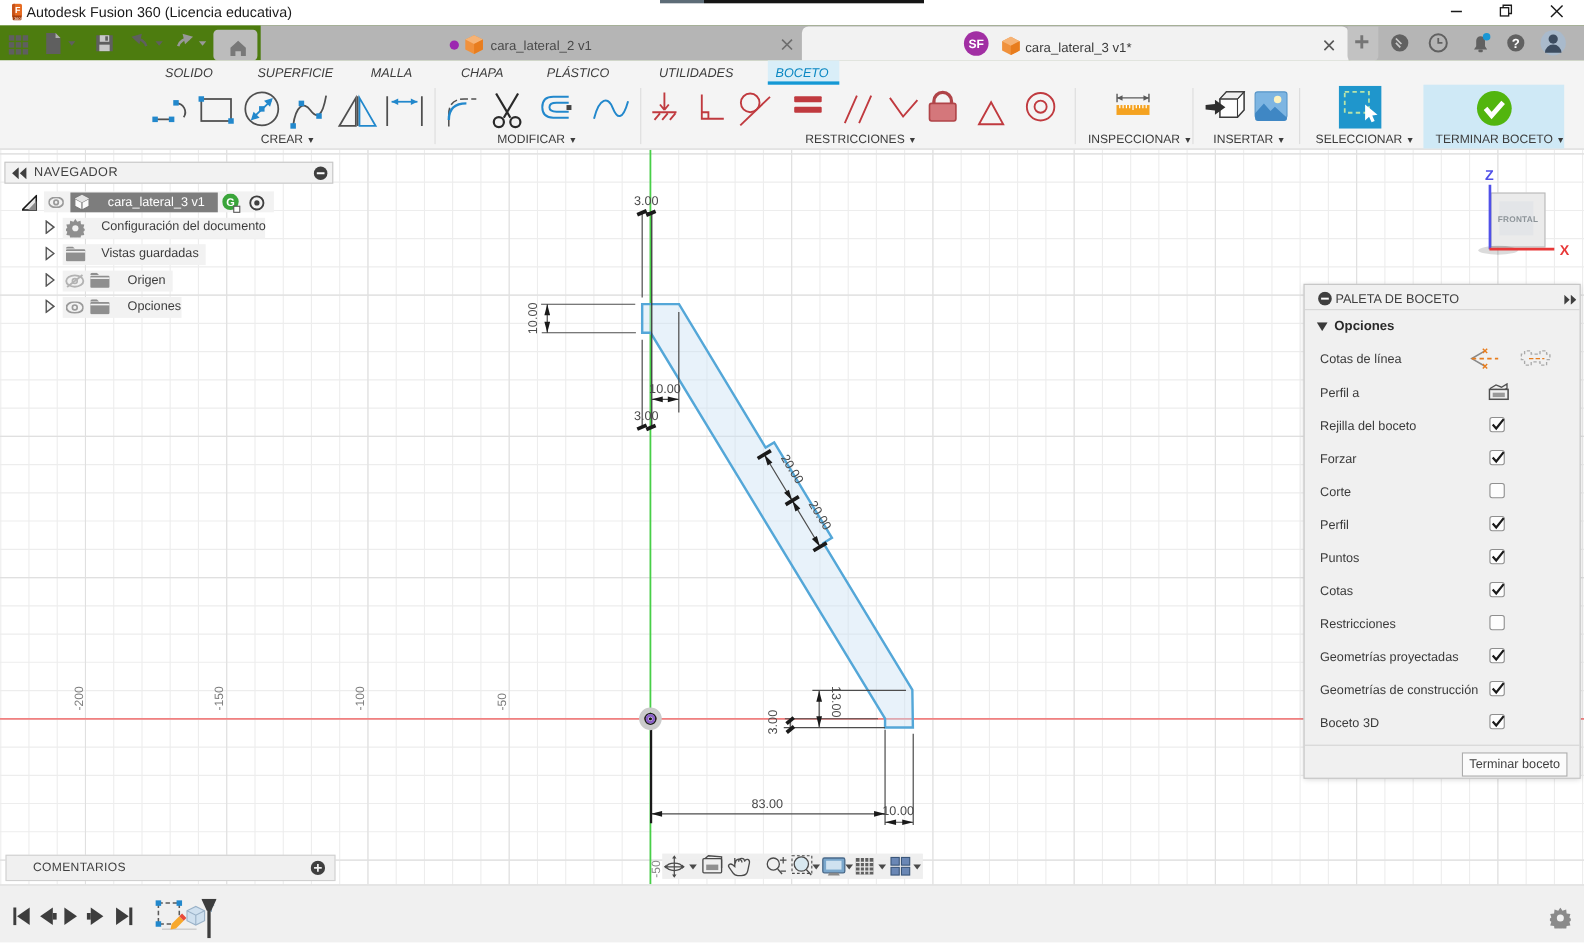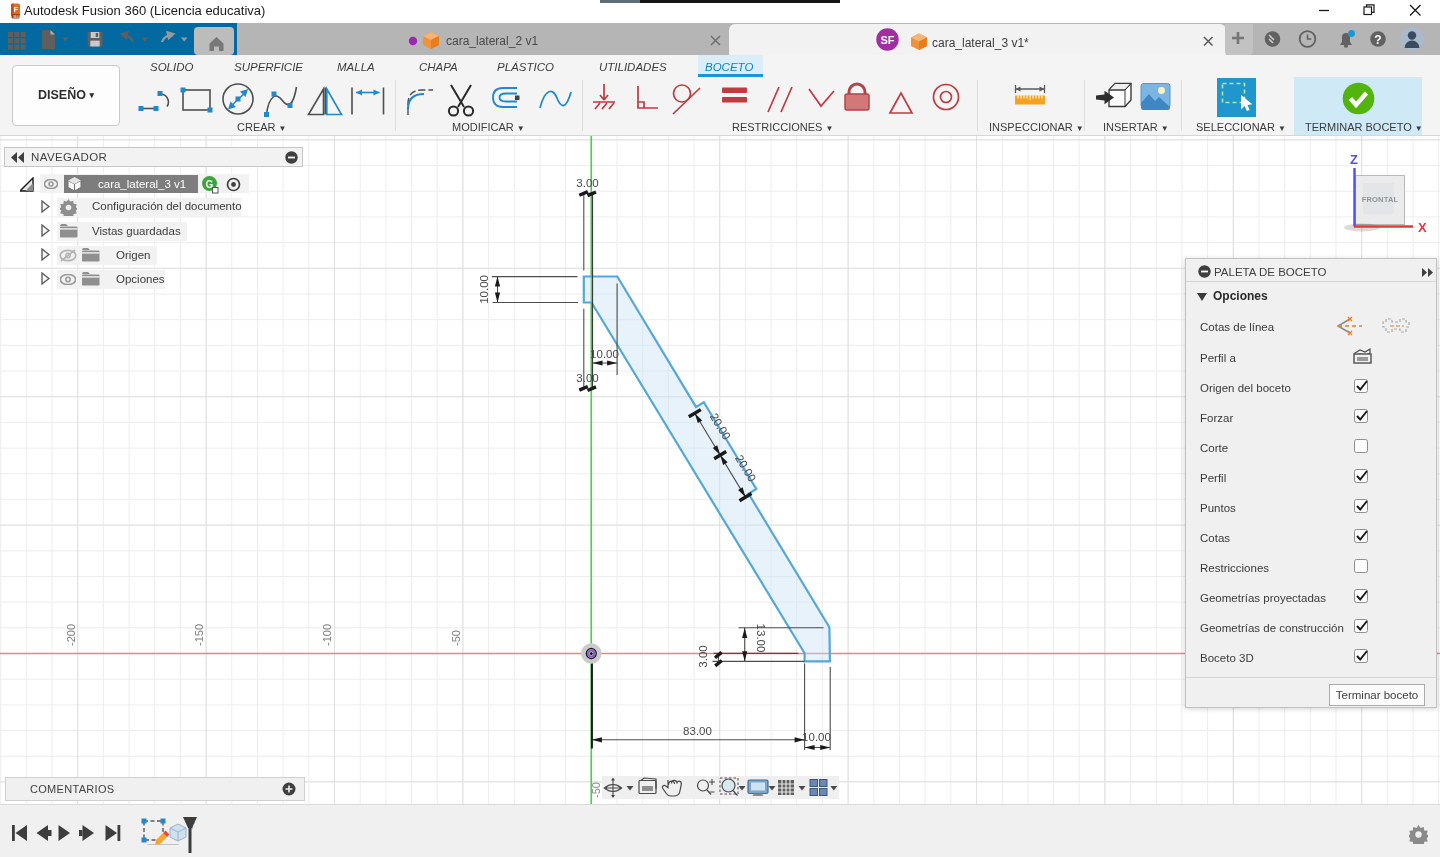--- a/index.html
+++ b/index.html
@@ -67,21 +67,21 @@
   <div class="abs" style="left:640px;top:0;width:200px;height:3px;background:#151515"></div>
 
   <svg class="abs" style="left:1310px;top:0" width="130" height="23" viewBox="0 0 130 23">
     <line x1="9" y1="10.5" x2="19" y2="10.5" stroke="#1a1a1a" stroke-width="1.3"></line>
     <rect x="54" y="7" width="7.5" height="7.5" fill="none" stroke="#1a1a1a" stroke-width="1.2"></rect>
     <path d="M56.5 7 V4.8 h7.5 v7.5 h-2.2" fill="none" stroke="#1a1a1a" stroke-width="1.2"></path>
     <path d="M100 5 l10.5 10.5 M110.5 5 L100 15.5" stroke="#1a1a1a" stroke-width="1.3"></path>
   </svg>
 </div>
 
-<div class="abs" style="left:0;top:23px;width:1440px;height:32px;background:#0369a1">
+<div class="abs" style="left:0;top:23px;width:1440px;height:32px;background:#4d7c0f">
   <div class="abs" style="left:237px;top:0;width:1203px;height:32px;background:#b5b5b5"></div>
 
   <svg class="abs" style="left:0;top:0" width="237" height="32" viewBox="0 0 237 32">
     <g fill="#5f5f5f">
       <g transform="translate(8,9)">
         <rect x="0" y="0" width="5" height="5"></rect>
             <rect x="6.3" y="0" width="5" height="5"></rect>
             <rect x="12.6" y="0" width="5" height="5"></rect>
         <rect x="0" y="6.3" width="5" height="5"></rect>
             <rect x="6.3" y="6.3" width="5" height="5"></rect>
@@ -150,21 +150,20 @@
       <circle cx="153" cy="16" r="7.8"></circle>
       <text x="153" y="20.5" font-size="12" fill="#fff" font-weight="bold" text-anchor="middle">?</text>
       <circle cx="187" cy="16" r="11.5" fill="#a9bacc"></circle>
       <circle cx="187" cy="12.5" r="4.2" fill="#3c4c60"></circle>
       <path d="M179.5 25 a7.5,7.5 0 0 1 15,0 Z" fill="#3c4c60"></path>
     </g>
   </svg>
 </div>
 
 <div class="abs" style="left:0;top:55px;width:1440px;height:81px;background:#f4f4f4;border-bottom:1px solid #d6d6d6">
-  <div id="diseno" class="abs" style="left:12px;top:10px;width:108px;height:61px;background:#fdfdfd;border:1px solid #c9c9c9;border-radius:4px;font-size:12.5px;color:#2e2e2e;text-align:center;line-height:59px;font-weight:bold">DISEÑO <span style="font-size:9px;vertical-align:1px">▾</span></div>
   <div class="rtab" style="left:150px">SOLIDO</div>
   <div class="rtab" style="left:234px">SUPERFICIE</div>
   <div class="rtab" style="left:337px">MALLA</div>
   <div class="rtab" style="left:419px">CHAPA</div>
   <div class="rtab" style="left:497px">PLÁSTICO</div>
   <div class="rtab" style="left:599px">UTILIDADES</div>
   <div class="abs" style="left:698px;top:0;width:65px;height:22px;background:#d9eef8"></div>
   <div class="abs" style="left:698px;top:19px;width:65px;height:3px;background:#1598d4"></div>
   <div class="rtab" style="left:705px;color:#0a87c2">BOCETO</div>
 
@@ -405,21 +404,21 @@
   <svg class="abs" style="left:196px;top:57px" width="30" height="20" viewBox="0 0 30 20">
     <path d="M4 6 V3 h6 v3 h8 V3 h6 v3 h3 v5 h-3 v5 h-6 v-3 h-8 v3 H4 v-5 H1 V6 Z" fill="none" stroke="#a9a9a9" stroke-width="1.2" stroke-dasharray="3 2"></path>
     <path d="M8 10 h14" stroke="#e87d1e" stroke-width="1.2" stroke-dasharray="4 2"></path>
   </svg>
   <div class="prow" style="top:93px">Perfil a</div>
   <svg class="abs" style="left:167px;top:89px" width="19" height="16" viewBox="0 0 19 16">
     <path d="M2 5 l5,-3 5 2 5,-3 v4 l-5,3 -5,-2 -5,3 Z" fill="none" stroke="#4f4f4f" stroke-width="1.2"></path>
     <rect x="1" y="6" width="17" height="9" fill="#f0f0f0" stroke="#4f4f4f" stroke-width="1.4"></rect>
     <rect x="4" y="9" width="11" height="4" fill="#9a9a9a"></rect>
   </svg>
-  <div class="prow" style="top:123px">Origen del boceto</div>
+  <div class="prow" style="top:123px">Rejilla del boceto</div>
   <div class="prow" style="top:153px">Forzar</div>
   <div class="prow" style="top:183px">Corte</div>
   <div class="prow" style="top:213px">Perfil</div>
   <div class="prow" style="top:243px">Puntos</div>
   <div class="prow" style="top:273px">Cotas</div>
   <div class="prow" style="top:303px">Restricciones</div>
   <div class="prow" style="top:333px">Geometrías proyectadas</div>
   <div class="prow" style="top:363px">Geometrías de construcción</div>
   <div class="prow" style="top:393px">Boceto 3D</div>
   <div class="cb" style="top:120px">

